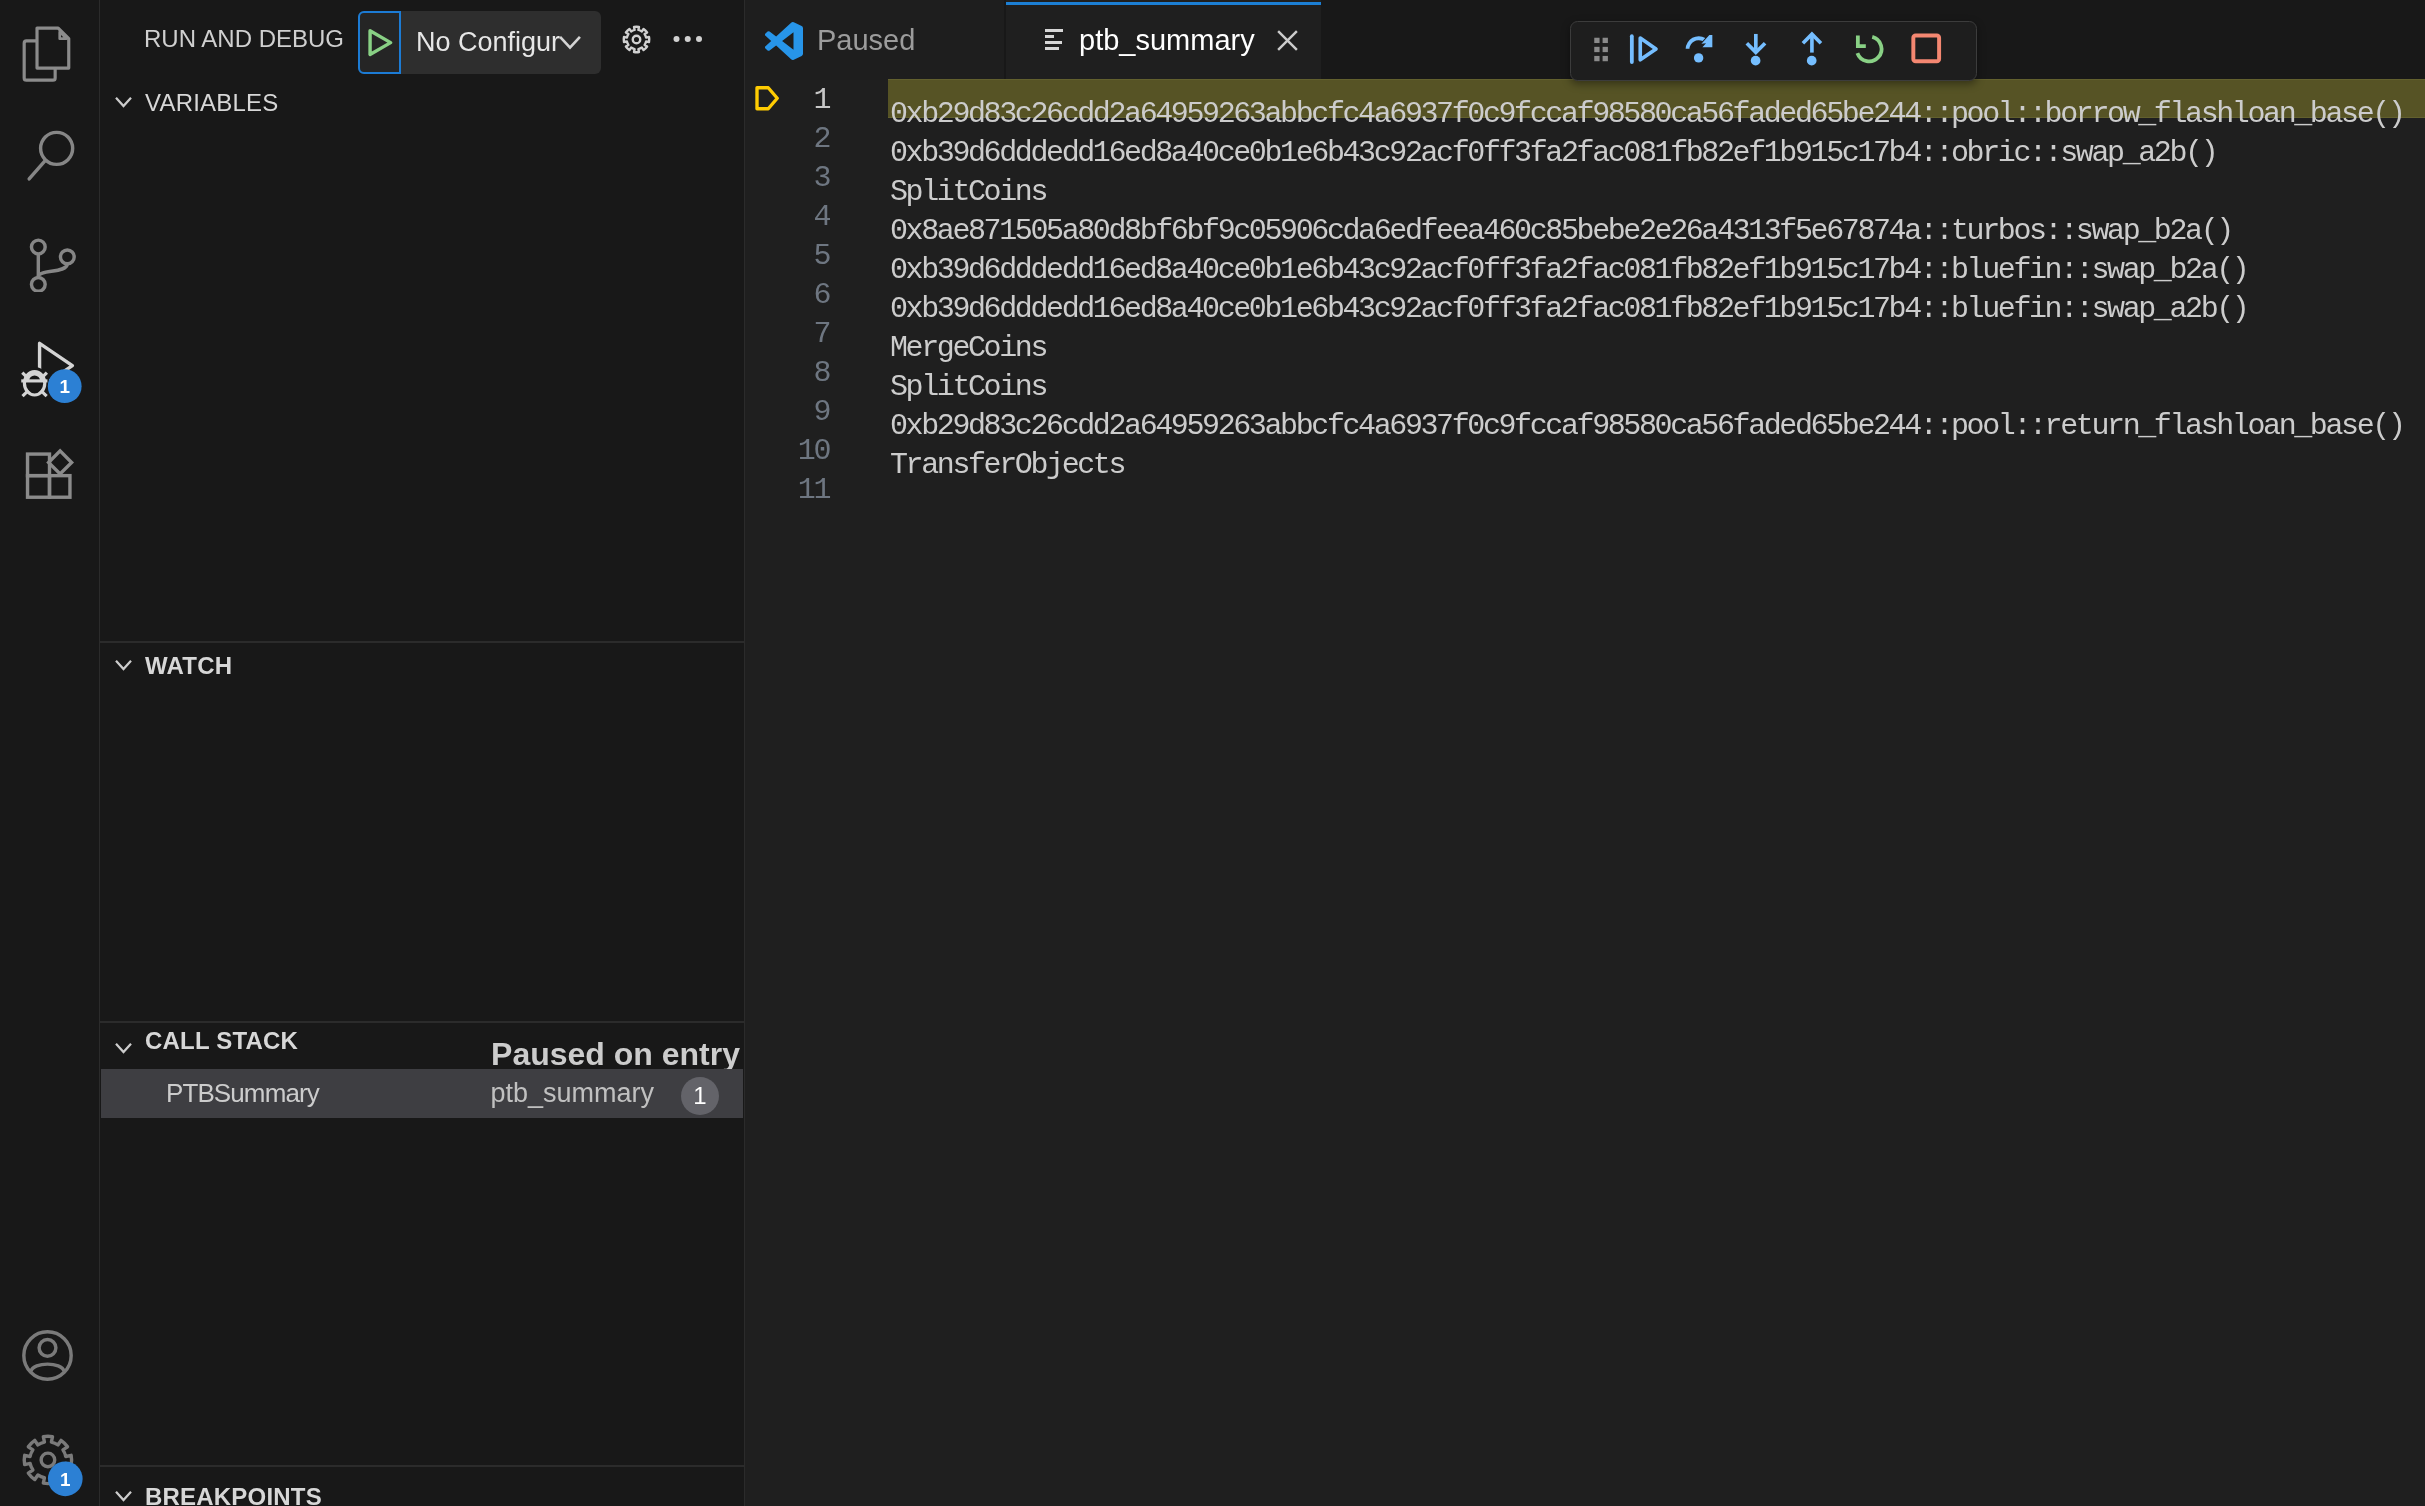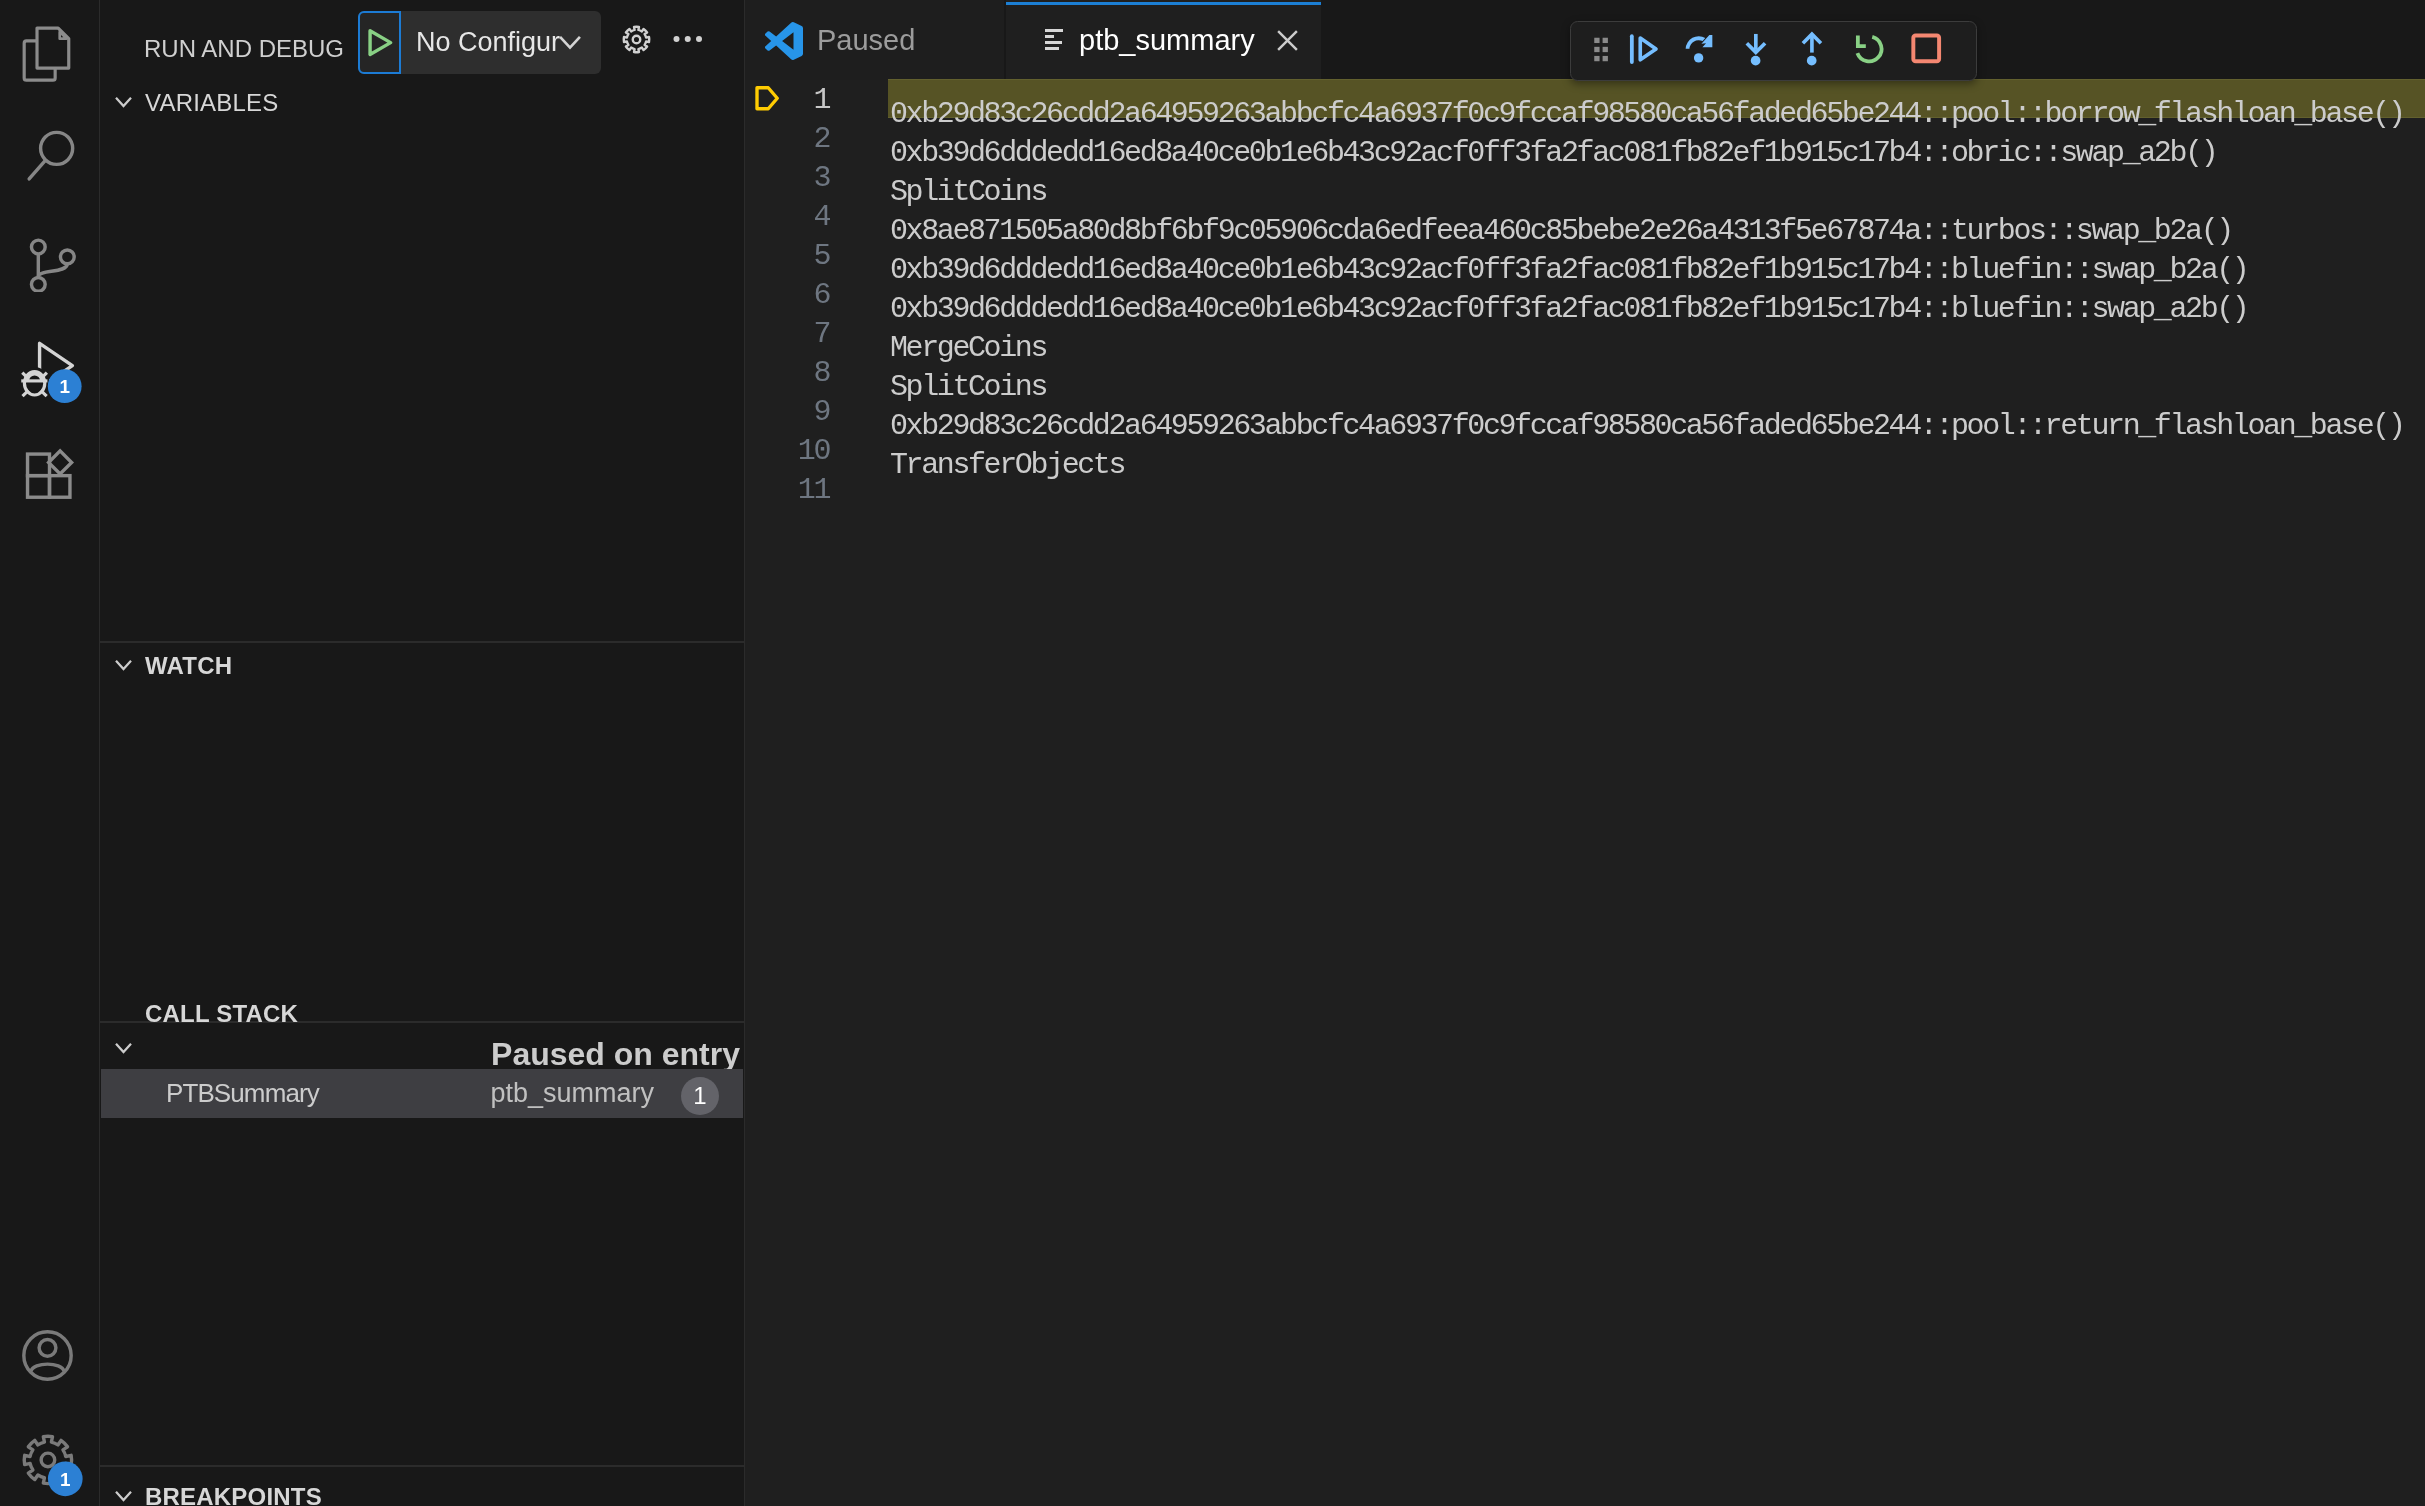--- a/index.html
+++ b/index.html
@@ -168,21 +168,21 @@
   <g stroke="#7a7a7a" stroke-width="4.5" fill="none" transform="translate(37,37)">
     <path d="M -13.3 -19.9 A 24 24 0 0 1 -4.6 -23.6 L -6.1 -30.8 A 31 31 0 0 1 6.1 -30.8 L 4.6 -23.6 A 24 24 0 0 1 13.3 -19.9 L 17.4 -26 A 31 31 0 0 1 26 -17.4 L 19.9 -13.3 A 24 24 0 0 1 23.6 -4.6 L 30.8 -6.1 A 31 31 0 0 1 30.8 6.1 L 23.6 4.6 A 24 24 0 0 1 19.9 13.3 L 26 17.4 A 31 31 0 0 1 17.4 26 L 13.3 19.9 A 24 24 0 0 1 4.6 23.6 L 6.1 30.8 A 31 31 0 0 1 -6.1 30.8 L -4.6 23.6 A 24 24 0 0 1 -13.3 19.9 L -17.4 26 A 31 31 0 0 1 -26 17.4 L -19.9 13.3 A 24 24 0 0 1 -23.6 4.6 L -30.8 6.1 A 31 31 0 0 1 -30.8 -6.1 L -23.6 -4.6 A 24 24 0 0 1 -19.9 -13.3 L -26 -17.4 A 31 31 0 0 1 -17.4 -26 Z" stroke-linejoin="round"></path>
     <circle cx="0" cy="0" r="9"></circle>
   </g>
   <circle cx="60" cy="62" r="23" fill="#2c80d4"></circle>
   <text x="60" y="71" font-size="25" font-weight="bold" fill="#ffffff" text-anchor="middle" font-family="Liberation Sans, sans-serif">1</text>
 </svg>
 
 <div class="abs" style="left:100px;top:0;width:645px;height:1506px;background:#181818;border-right:1.5px solid #2b2b2b;"></div>
 
-<div class="abs" style="left:144px;top:10px;height:78px;line-height:78px;font-size:24px;color:#cfcfcf;">RUN AND DEBUG</div>
+<div class="abs" style="left:144px;top:0;height:78px;line-height:78px;font-size:24px;color:#cfcfcf;">RUN AND DEBUG</div>
 
 <div class="abs" style="left:358px;top:11.4px;width:243px;height:63px;background:#2e2e2e;border-radius:6px;"></div>
 <div class="abs" style="left:358px;top:11.4px;width:43px;height:63px;background:#252525;border:2.3px solid #1c7bd4;border-radius:6px 0 0 6px;"></div>
 <svg class="abs" style="left:367px;top:27px;" width="29" height="32" viewBox="0 0 38 42">
   <polygon points="4,5 31,20.5 4,36" fill="none" stroke="#89d185" stroke-width="4.5" stroke-linejoin="round"></polygon>
 </svg>
 <div class="abs" style="left:416px;top:11.4px;height:63px;line-height:63px;font-size:27px;color:#e6e6e6;">No Configur</div>
 <svg class="abs" style="left:557px;top:33px;" width="26" height="20" viewBox="0 0 34 26">
   <path d="M4 5 L17 19 L30 5" stroke="#d4d4d4" stroke-width="3.5" fill="none"></path>
 </svg>
@@ -208,21 +208,21 @@
 <div class="abs" style="left:100px;top:641px;width:645px;height:1.5px;background:#2b2b2b;"></div>
 <svg class="abs" style="left:113px;top:657px;" width="21" height="16.7" viewBox="0 0 28 22">
   <path d="M4 5 L14 16 L24 5" stroke="#cccccc" stroke-width="3" fill="none"></path>
 </svg>
 <div class="abs" style="left:145px;top:652px;font-size:24px;font-weight:bold;letter-spacing:0.2px;color:#d7d7d7;text-align:center;">WATCH</div>
 
 <div class="abs" style="left:100px;top:1021px;width:645px;height:1.5px;background:#2b2b2b;"></div>
 <svg class="abs" style="left:113px;top:1040px;" width="21" height="16.7" viewBox="0 0 28 22">
   <path d="M4 5 L14 16 L24 5" stroke="#cccccc" stroke-width="3" fill="none"></path>
 </svg>
-<div class="abs" style="left:145px;top:1000px;font-size:24px;font-weight:bold;letter-spacing:0.2px;color:#d7d7d7;">CALL STACK</div>
+<div class="abs" style="left:145px;top:1027px;font-size:24px;font-weight:bold;letter-spacing:0.2px;color:#d7d7d7;">CALL STACK</div>
 <div class="abs" style="left:455px;top:1036px;width:285px;text-align:right;font-size:32px;font-weight:bold;color:#cccccc;">Paused on entry</div>
 
 <div class="abs" style="left:101px;top:1069px;width:642px;height:49px;background:#3e3e42;"></div>
 <div class="abs" style="left:166px;top:1069px;height:49px;line-height:49px;font-size:26px;letter-spacing:-0.9px;color:#cccccc;">PTBSummary</div>
 <div class="abs" style="left:379px;top:1069px;width:275px;height:49px;line-height:49px;text-align:right;font-size:27px;color:#c0c0c0;">ptb_summary</div>
 <div class="abs" style="left:681px;top:1077px;width:38px;height:38px;border-radius:19px;background:#636369;text-align:center;line-height:38px;font-size:24px;color:#ffffff;">1</div>
 
 <div class="abs" style="left:100px;top:1465px;width:645px;height:1.5px;background:#2b2b2b;"></div>
 <svg class="abs" style="left:113px;top:1488px;" width="21" height="16.7" viewBox="0 0 28 22">
   <path d="M4 5 L14 16 L24 5" stroke="#cccccc" stroke-width="3" fill="none"></path>

